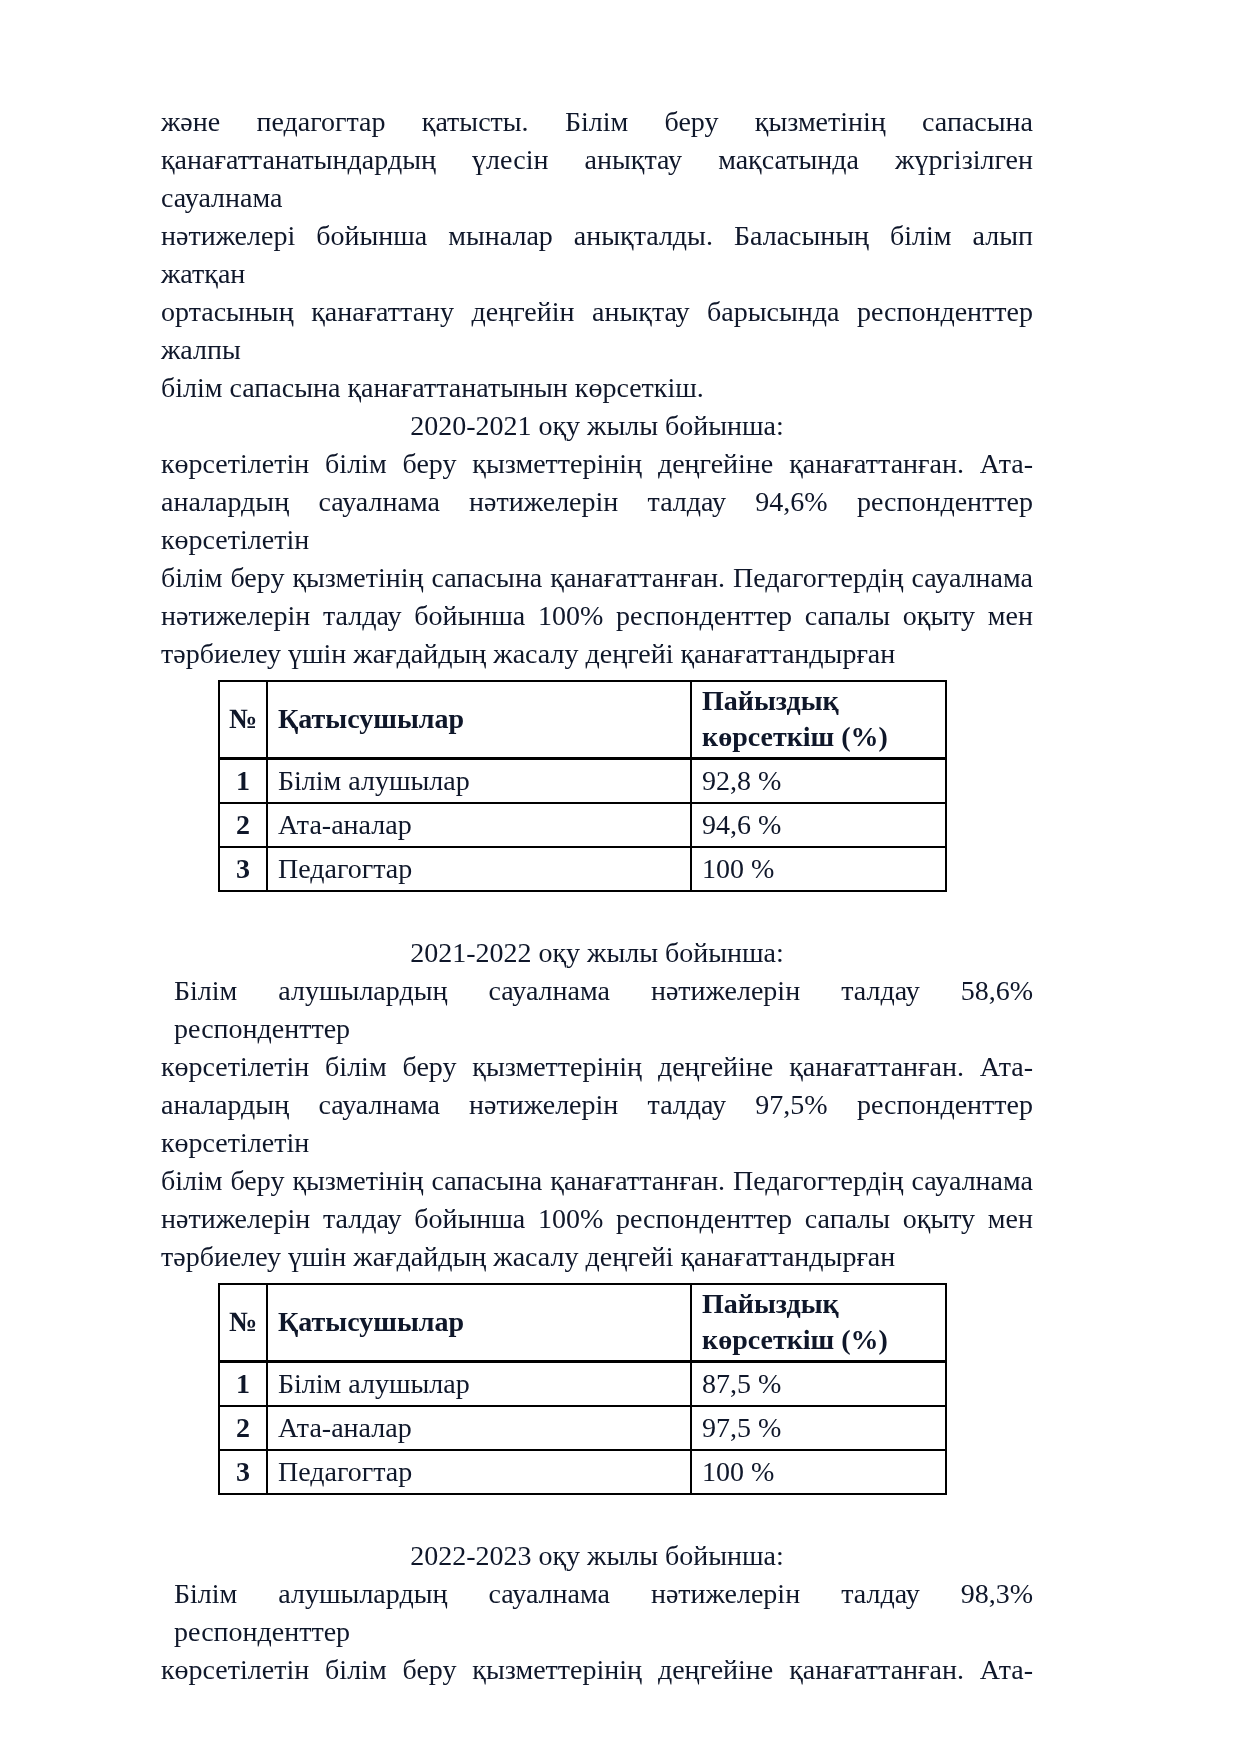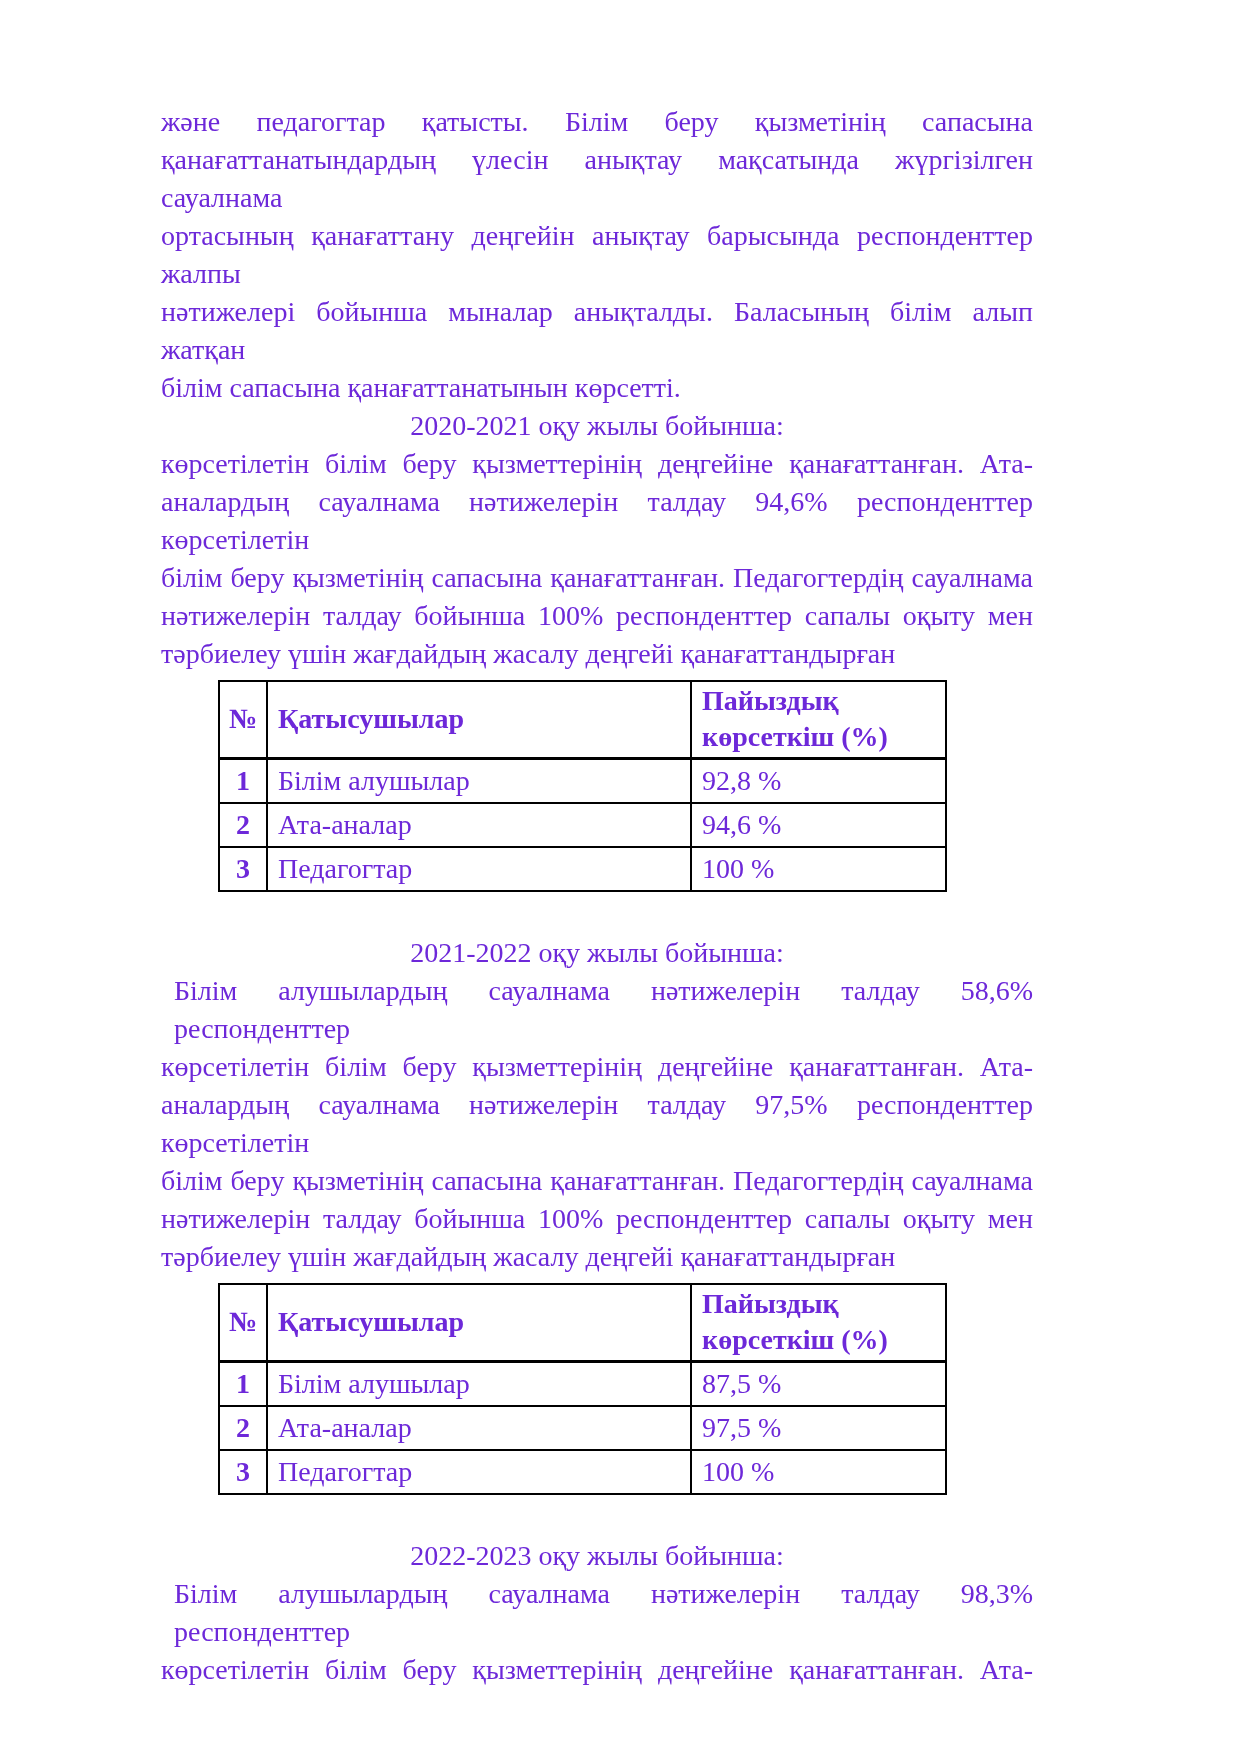--- a/index.html
+++ b/index.html
@@ -6,21 +6,21 @@
     margin: 0;
     padding: 0;
     background: #ffffff;
   }
   .page {
     position: relative;
     width: 1241px;
     height: 1755px;
     box-sizing: border-box;
     background: #ffffff;
-    color: #6d28d9;
+    color: #0f172a;
     font-family: "Liberation Serif", "DejaVu Serif", serif;
     font-size: 28px;
     line-height: 38px;
     padding: 103px 208px 58px 161px;
     overflow: hidden;
   }
   .para { margin: 0; }
   .pline {
     text-align: justify;
     text-align-last: justify;
@@ -69,23 +69,23 @@
   }
 </style>
 </head>
 <body>
 
 <div class="page">
 
   <div class="para">
     <div class="pline">және педагогтар қатысты. Білім беру қызметінің сапасына</div>
     <div class="pline">қанағаттанатындардың үлесін анықтау мақсатында жүргізілген сауалнама</div>
+    <div class="pline">нәтижелері бойынша мыналар анықталды. Баласының білім алып жатқан</div>
     <div class="pline">ортасының қанағаттану деңгейін анықтау барысында респонденттер жалпы</div>
-    <div class="pline">нәтижелері бойынша мыналар анықталды. Баласының білім алып жатқан</div>
-    <div class="pline last">білім сапасына қанағаттанатынын көрсетті.</div>
+    <div class="pline last">білім сапасына қанағаттанатынын көрсеткіш.</div>
   </div>
 
   <section class="section">
     <div class="heading">2020-2021 оқу жылы бойынша:</div>
     <div class="para">
       <div class="pline">көрсетілетін білім беру қызметтерінің деңгейіне қанағаттанған. Ата-</div>
       <div class="pline">аналардың сауалнама нәтижелерін талдау 94,6% респонденттер көрсетілетін</div>
       <div class="pline">білім беру қызметінің сапасына қанағаттанған. Педагогтердің сауалнама</div>
       <div class="pline">нәтижелерін талдау бойынша 100% респонденттер сапалы оқыту мен</div>
       <div class="pline last">тәрбиелеу үшін жағдайдың жасалу деңгейі қанағаттандырған</div>

